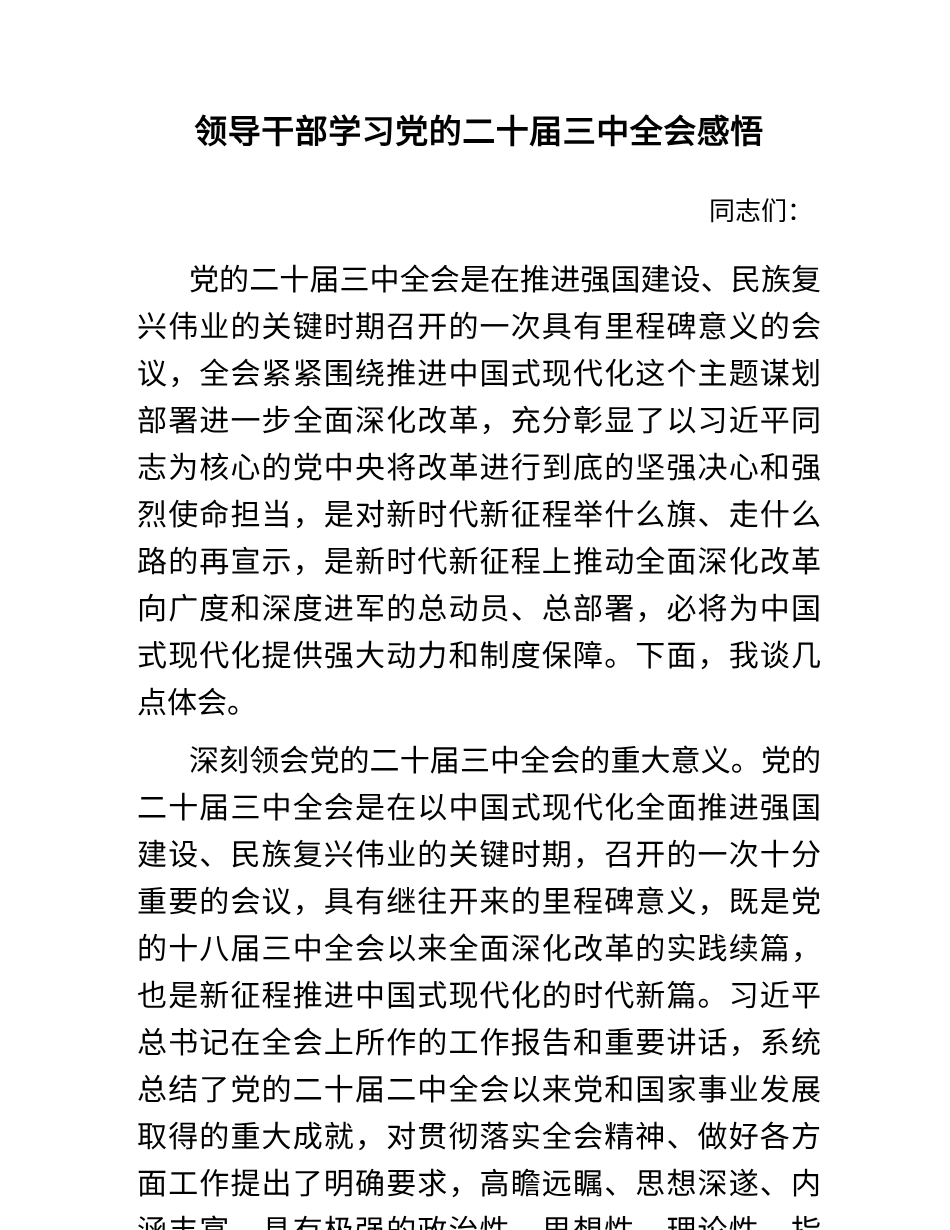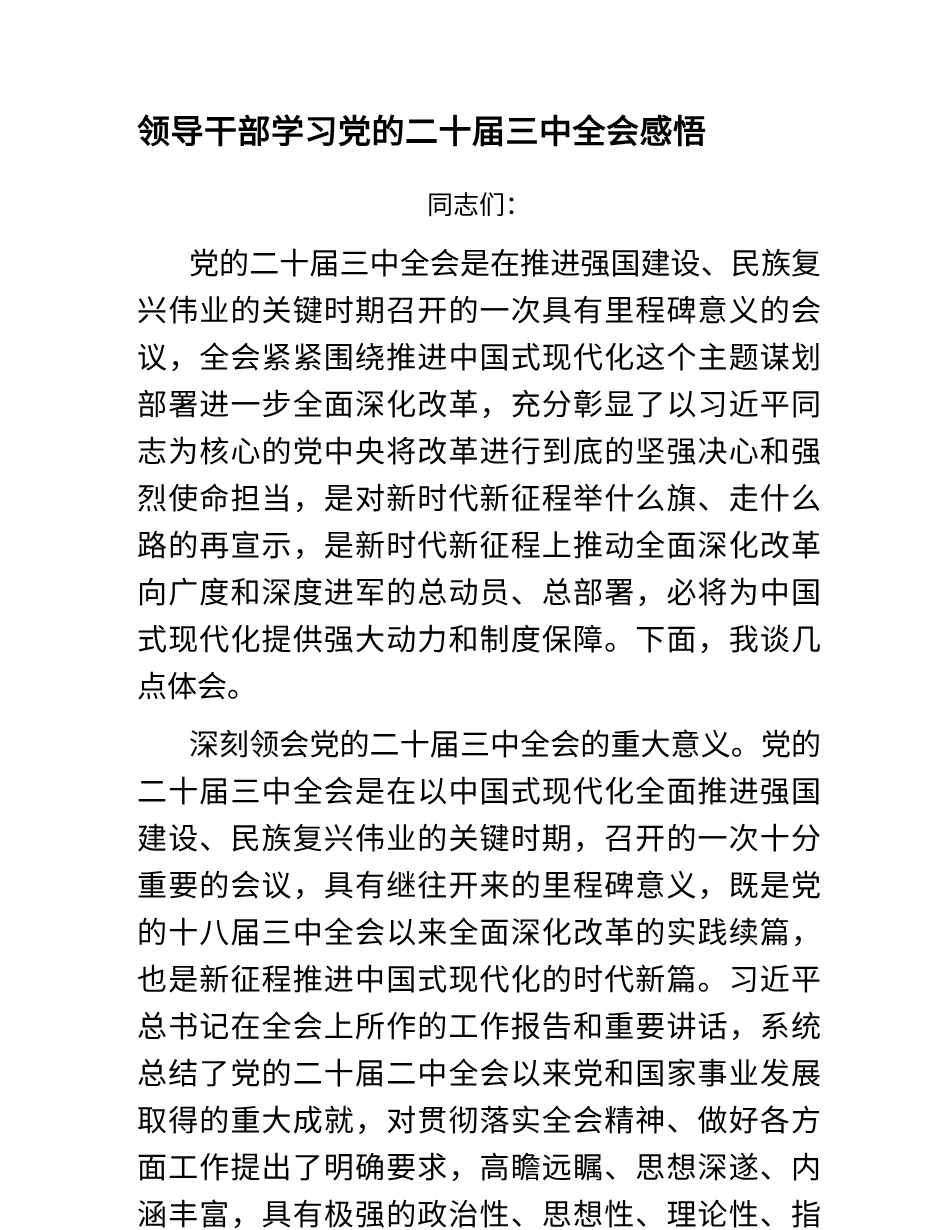--- a/index.html
+++ b/index.html
@@ -25,34 +25,35 @@
     top: 0;
     width: 684px;
   }
 
   .doc-title {
     font-family: "Liberation Sans", "DejaVu Sans", sans-serif;
     font-weight: bold;
     font-size: 33px;
     line-height: 44px;
     color: #000000;
+    text-align: center;
     letter-spacing: 0.5px;
     margin: 0;
     padding-top: 110px;
     white-space: nowrap;
   }
 
   .salutation {
-    font-family: Liberation Serif, serif;
+    font-family: Liberation Mono, monospace;
     font-size: 26px;
     line-height: 47px;
     color: #000000;
-    margin: 0;
+    margin: 8px;
     padding-top: 28px;
-    text-align: center;
+    text-align: right;
   }
 
   .para {
     font-family: "Liberation Sans", "DejaVu Sans", sans-serif;
     font-size: 30px;
     line-height: 47px;
     color: #000000;
     margin: 0;
     padding-top: 11px;
     text-indent: 52px;

